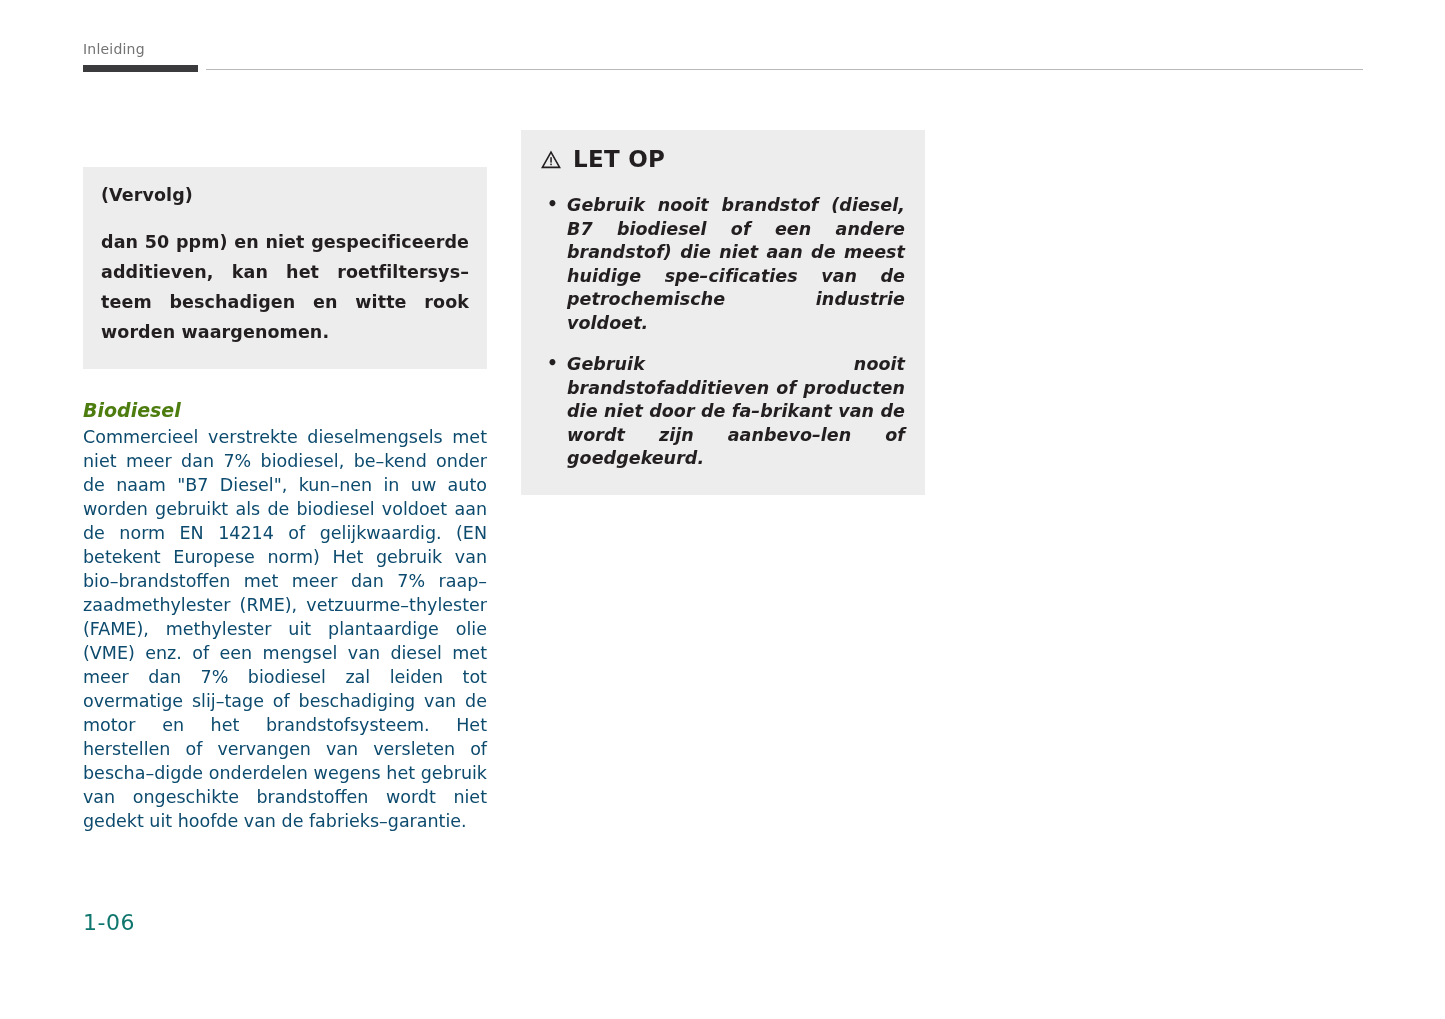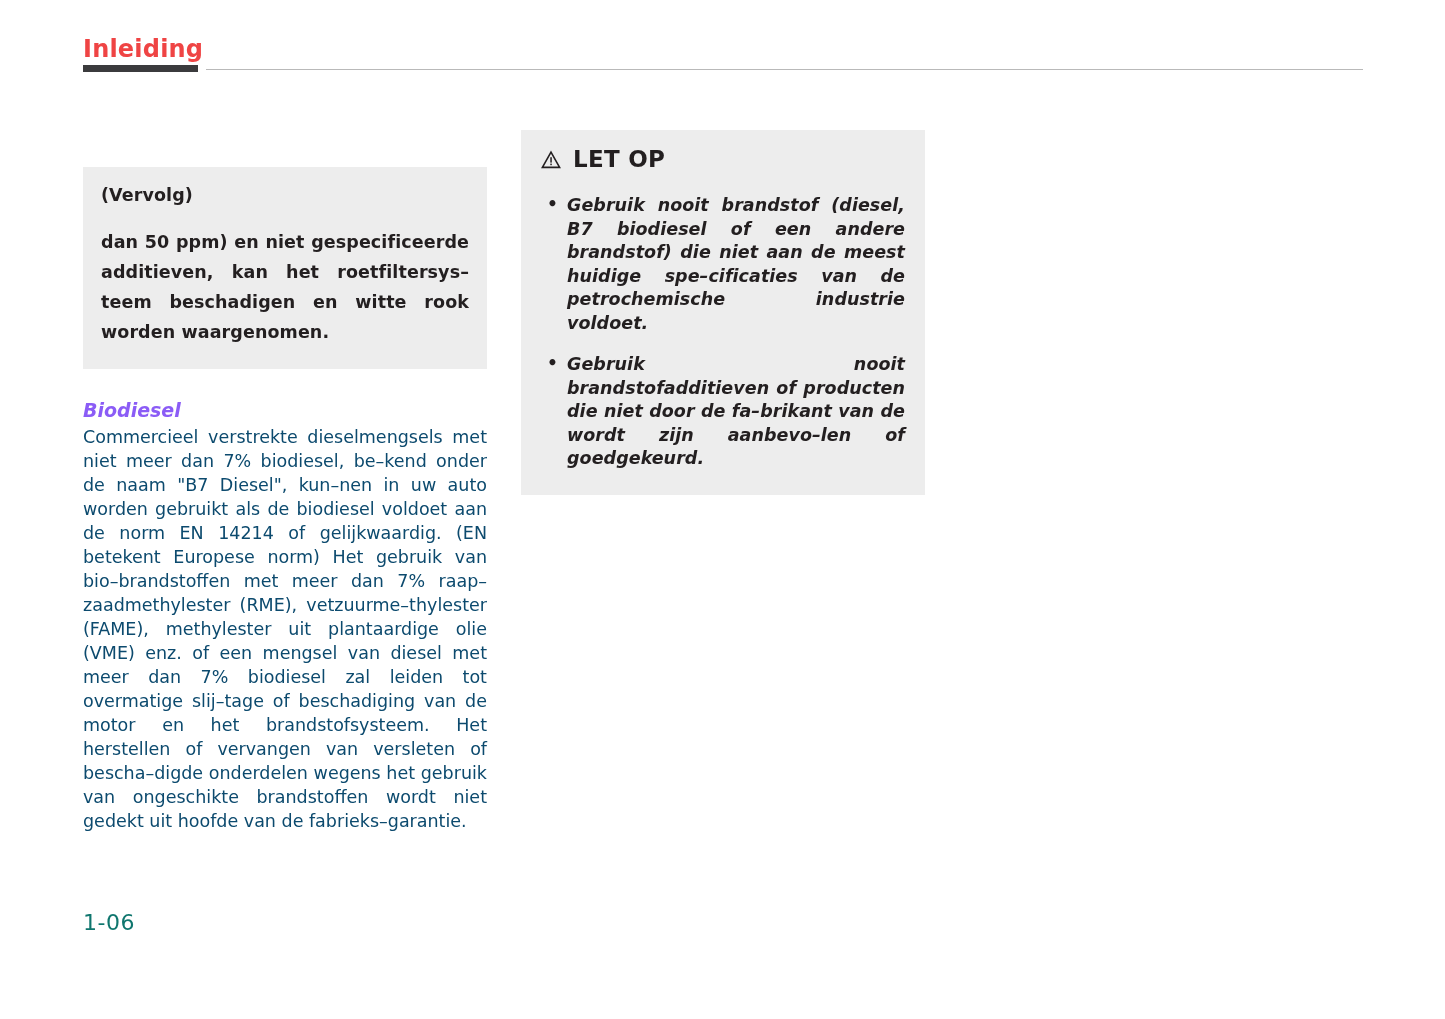--- a/index.html
+++ b/index.html
@@ -18,25 +18,24 @@
 
   
   .page-header {
     position: absolute;
     left: 83px;
     top: 38px;
     width: 1280px;
     height: 32px;
   }
   .header-title {
-    font-size: 24px;
-    color: #ef4444;
+    font-size: 14px;
+    color: #737373;
     letter-spacing: 0.2px;
     line-height: 22px;
-    font-weight: bold;
   }
   .header-rule-wrap {
     position: absolute;
     left: 0;
     top: 27px;
     width: 1280px;
     height: 7px;
   }
   .header-rule-thick {
     position: absolute;
@@ -92,21 +91,21 @@
     text-align: justify;
     text-justify: inter-word;
     letter-spacing: 0.1px;
   }
 
   
   .sub-head {
     font-size: 19px;
     font-weight: bold;
     font-style: italic;
-    color: #8b5cf6;
+    color: #4d7c0f;
     margin: 30px 0 4px 0;
   }
   .body-text {
     font-size: 17.5px;
     line-height: 24px;
     text-align: justify;
     text-justify: inter-word;
     margin: 0;
     color: #0c4a6e;
     hyphens: manual;

